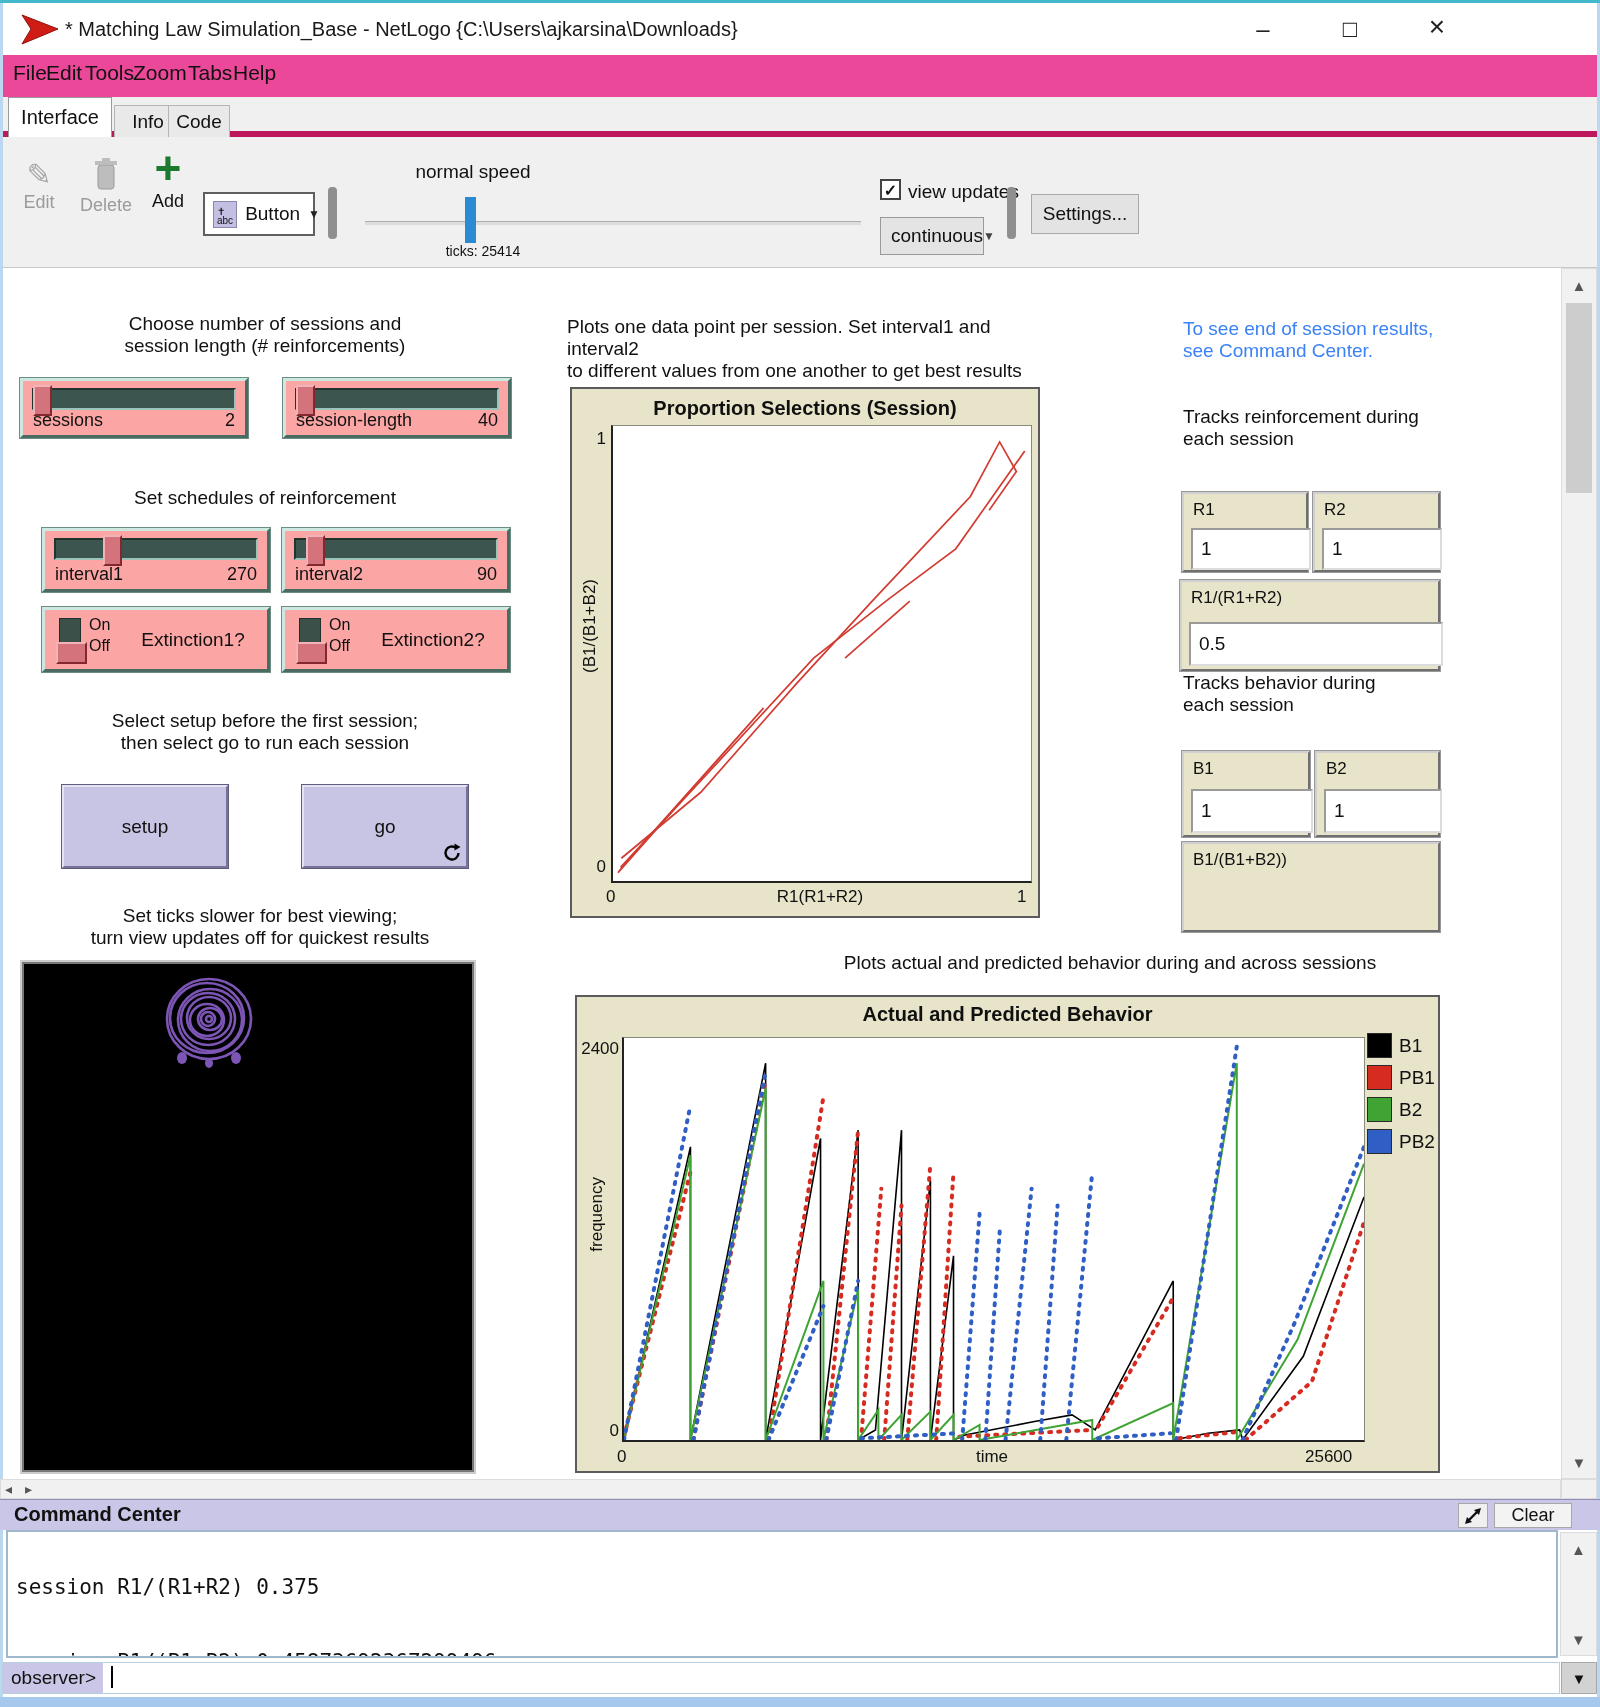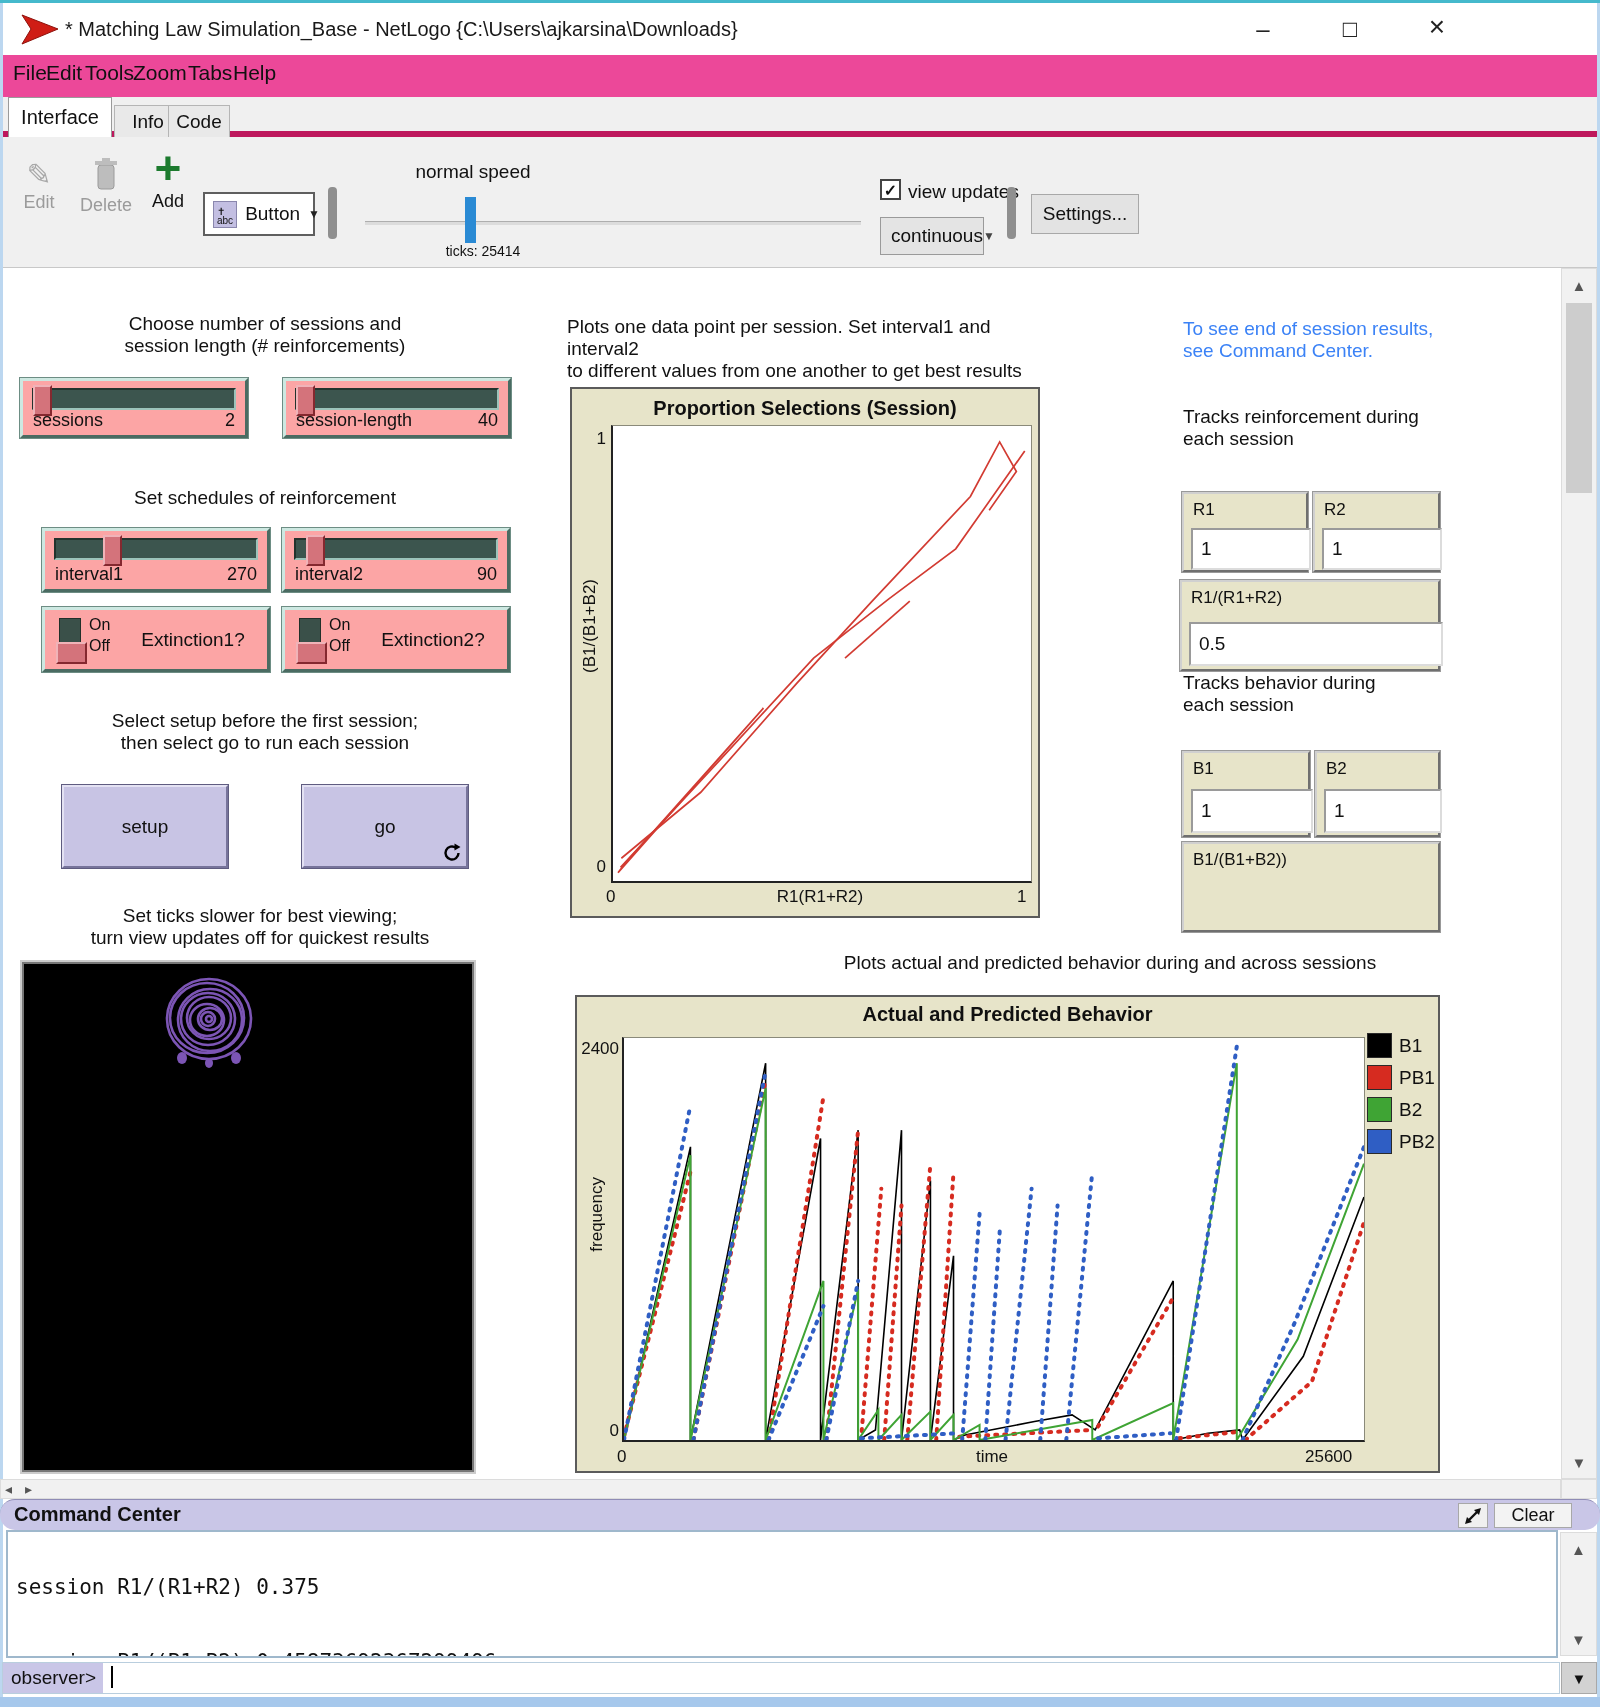--- a/index.html
+++ b/index.html
@@ -57,21 +57,21 @@
   .vlab{position:absolute;writing-mode:vertical-rl;transform:rotate(180deg);font-size:17px;color:#111;}
   .chart-svg{position:absolute;left:0;top:0;width:100%;height:100%;}
   .lrow{display:flex;align-items:center;gap:7px;margin-bottom:7px;}
   .lsw{width:23px;height:23px;border:1px solid #2a2a2a;}
   .lrow span.ltxt{font-size:19px;}
   
   .sbar{background:#f1f1f1;border:1px solid #dcdcdc;}
   .sarrow{position:absolute;left:0;right:0;height:32px;color:#555;font-size:15px;display:flex;align-items:center;justify-content:center;}
   .thumb{position:absolute;left:4px;right:4px;background:#cdcdcd;}
   
-  .cc-head{left:0;top:1499px;width:1600px;height:31px;background:#c9c6e7;border-top:1px solid #8f8cb5;border-radius:15px;}
+  .cc-head{left:0;top:1499px;width:1600px;height:31px;background:#c9c6e7;border-top:1px solid #8f8cb5;}
   .cc-out{left:6px;top:1530px;width:1552px;height:128px;background:#fff;border:2px solid #9fb8cc;overflow:hidden;}
   .cc-lines{margin-top:-7px;padding-left:8px;font-family:"DejaVu Sans Mono",monospace;font-size:21px;line-height:25px;white-space:pre;}
   .obs-label{background:#c9c6e7;font-size:19px;display:flex;align-items:center;padding-left:8px;}
   .caret{display:inline-block;width:2px;height:22px;background:#000;margin-left:6px;vertical-align:middle;}
   .view{background:#000;border:2px solid #777;outline:2px solid #ccc;}
 </style>
 </head>
 <body>
 
 <div id="app">

